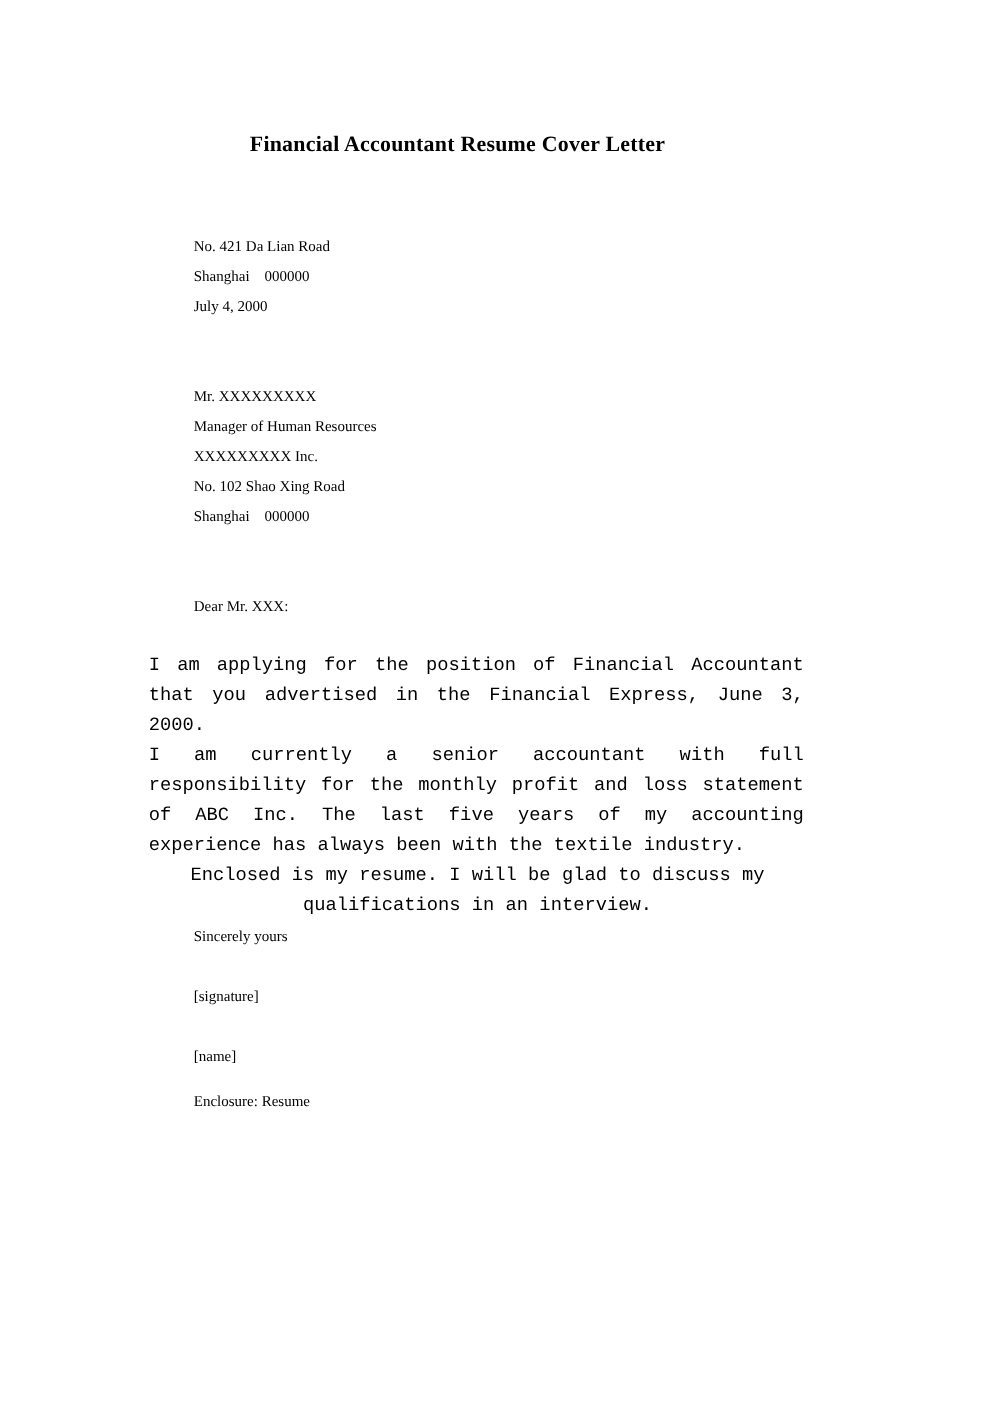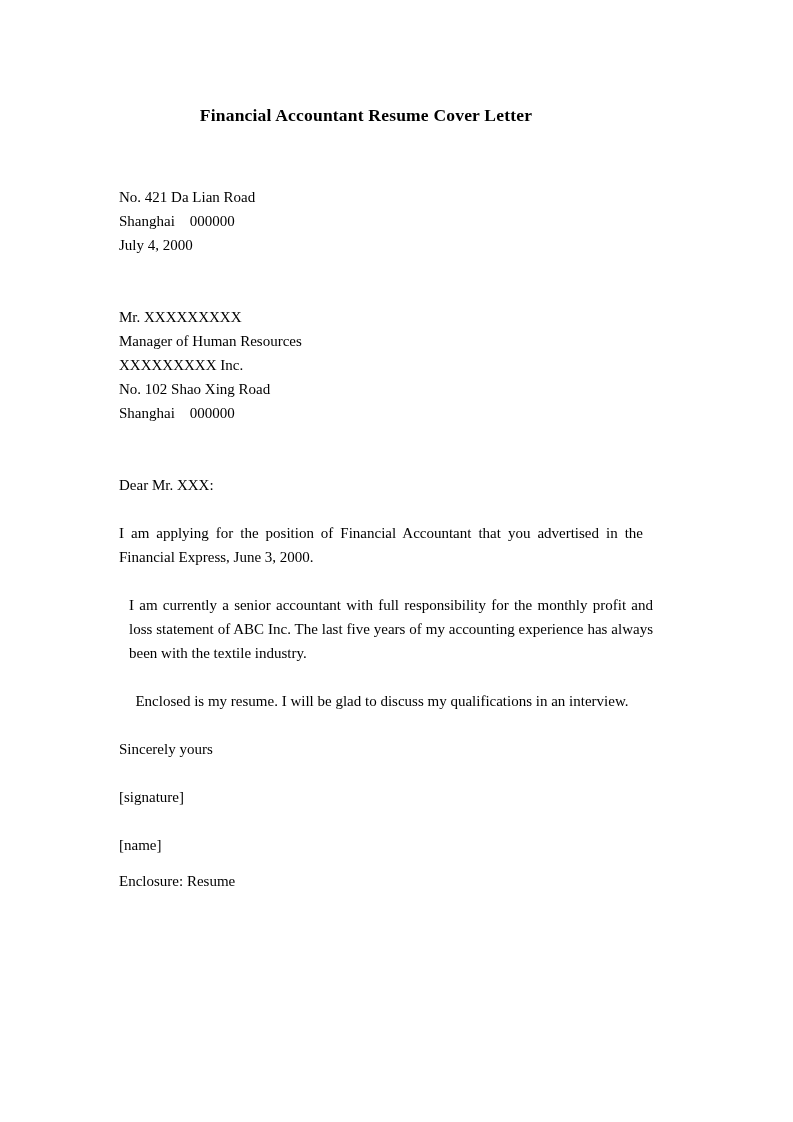--- a/index.html
+++ b/index.html
@@ -30,38 +30,40 @@
     top: 105px;
     left: 0;
     right: 0;
   }
   .body-block {
     position: absolute;
     left: 119px;
     width: 524px;
   }
   .line {
-    font-size: 15px;
+    font-size: 12px;
     line-height: 24px;
     white-space: pre;
+    margin-left: 36px;
   }
   .para {
     font-size: 15px;
     line-height: 24px;
     text-align: justify;
     text-justify: inter-word;
+    font-family: Liberation Mono, monospace;
   }
   .para.no-justify {
     text-align: center;
   }
   #sender-block { top: 185px; }
   #recipient-block { top: 305px; }
   #salutation-block { top: 473px; }
   #para1 { top: 521px; }
-  #para2 { top: 593px; margin-left: 10px; }
+  #para2 { top: 593px; }
   #para3 { top: 689px; width: 526px; }
   #closing-block { top: 737px; }
   #signature-block { top: 785px; }
   #name-block { top: 833px; }
   #enclosure-block { top: 869px; }
 </style>
 </head>
 <body>
 
 <div class="page">

